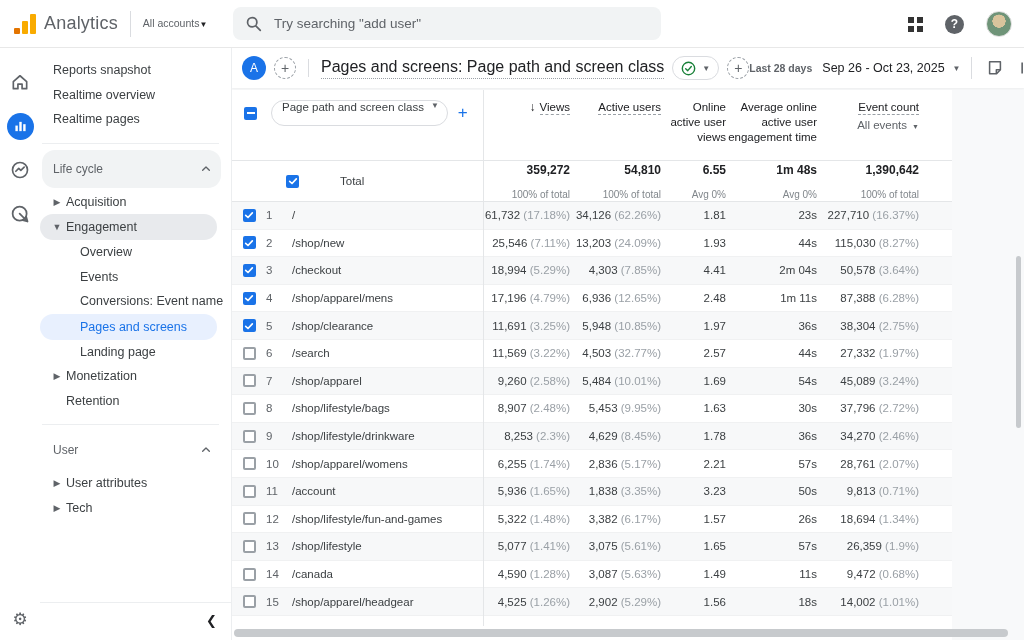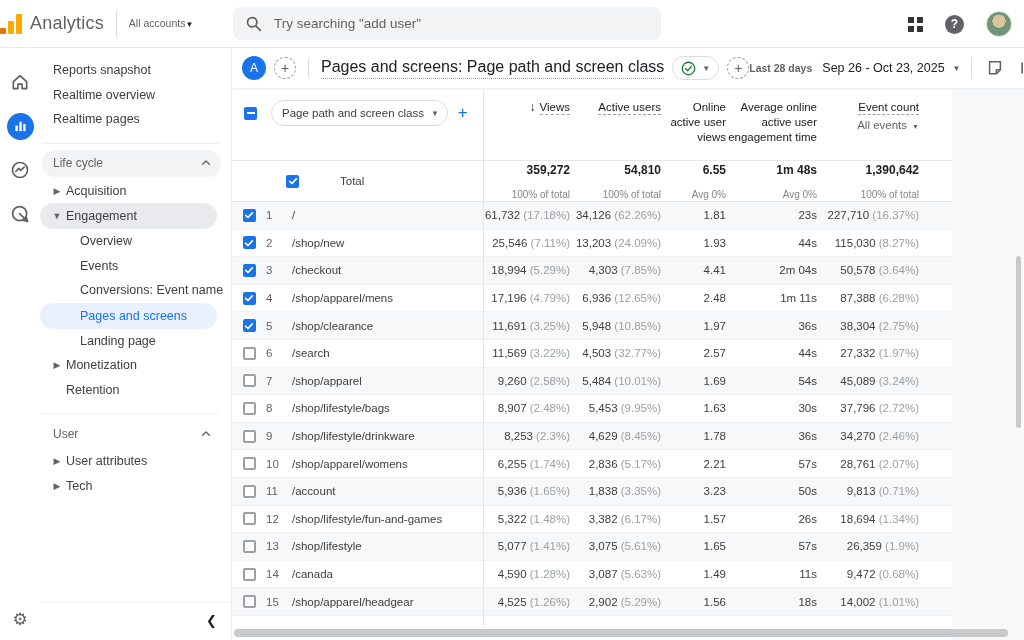--- a/index.html
+++ b/index.html
@@ -2,21 +2,21 @@
 <html><head>
 <meta charset="utf-8">
 <style>
   * { margin:0; padding:0; box-sizing:border-box; }
   html,body { width:1024px; height:640px; }
   body { font-family:"Liberation Sans","DejaVu Sans",sans-serif; background:#fff; color:#3c4043; }
   .app { position:relative; width:1024px; height:640px; overflow:hidden; background:#fff; }
 
   
   .topbar { position:relative; height:48px; background:#fff; border-bottom:1px solid #e8e8e8; display:flex; align-items:center; }
-  .logo-wrap { display:flex; align-items:center; }
+  .logo-wrap { display:flex; align-items:center; padding-left:14px; }
   .ga-logo { display:flex; align-items:flex-end; gap:2px; height:20px; margin-right:8px; }
   .ga-dot { width:6px; height:6px; background:#e37400; border-radius:1px; }
   .ga-bar-m { width:6px; height:13px; background:#f9ab00; border-radius:1px; }
   .ga-bar-t { width:6px; height:20px; background:#f9ab00; border-radius:1px; }
   .brand { font-size:18px; color:#5f6368; letter-spacing:.2px; }
   .tb-sep { width:1px; height:26px; background:#dadce0; margin:0 12px; }
   .account-switch { display:flex; flex-direction:row; line-height:11px; cursor:pointer; }
   .account-switch .lbl { font-size:10.5px; color:#5f6368; }
   .account-switch .car { font-size:8px; color:#202124; margin-top:1px; }
   .searchbar { position:absolute; left:233px; top:7px; width:428px; height:33px; background:#f1f3f4; border-radius:8px; display:flex; align-items:center; padding:0 12px; }
@@ -35,21 +35,21 @@
   
   .sidebar { width:232px; flex:none; display:flex; border-right:1px solid #eceef0; background:#fff; }
   .rail { width:40px; flex:none; display:flex; flex-direction:column; align-items:center; padding-top:12px; position:relative; }
   .rail .ric { width:40px; height:44px; display:flex; align-items:center; justify-content:center; cursor:pointer; }
   .rail-active { width:27px; height:27px; border-radius:50%; background:#1a73e8; display:flex; align-items:center; justify-content:center; }
   .rail .gear { position:absolute; bottom:10px; left:0; width:40px; display:flex; justify-content:center; font-size:17px; color:#5f6368; cursor:pointer; }
   .nav { flex:1; padding-top:10px; font-size:12.5px; color:#3c4043; position:relative; }
   .nv { height:24.5px; display:flex; align-items:center; cursor:pointer; }
   .nv-link { padding-left:13px; }
   .nv-divider { height:12px; border-bottom:1px solid #eceef0; margin:0 12px 6px 2px; cursor:default; }
-  .nv-section { margin:2px 10px 2px 2px; padding:0 10px 0 11px; height:27px; border-radius:13px; background:#f1f3f4; color:#5f6368; font-size:12px; display:flex; align-items:center; justify-content:space-between; }
+  .nv-section { margin:2px 10px 2px 2px; padding:0 10px 0 11px; height:38px; border-radius:13px; background:#f1f3f4; color:#5f6368; font-size:12px; display:flex; align-items:center; justify-content:space-between; }
   .nv-section.plain { background:transparent; }
   .nv-parent { padding-left:8px; }
   .nv-parent .caret { width:18px; font-size:9px; color:#5f6368; text-align:center; flex:none; }
   .nv-child { padding-left:40px; }
   .pill-gray { background:#e8eaed; border-radius:14px; margin-right:14px; height:26px; }
   .pill-blue { background:#e8f0fe; color:#1a73e8; border-radius:14px; margin-right:14px; height:26px; }
   .nav-foot { position:absolute; bottom:0; left:0; right:0; padding:10px 14px 12px 2px; border-top:1px solid #eceef0; display:flex; justify-content:flex-end; }
   .collapse-ic { font-size:13px; color:#202124; font-weight:bold; cursor:pointer; }
 
   
@@ -66,21 +66,21 @@
   .dr-value { font-size:12.5px; color:#202124; white-space:nowrap; cursor:pointer; }
   .dr-caret { font-size:8px; color:#5f6368; margin:0 10px 0 8px; }
   .rb-icons { display:flex; align-items:center; gap:11px; border-left:1px solid #dadce0; padding-left:12px; margin-right:-8px; }
   .rb-icons .ic { width:22px; height:22px; display:flex; align-items:center; justify-content:center; cursor:pointer; flex:none; }
 
   
   .card { position:absolute; top:42px; left:0; width:720px; bottom:0; background:#fff; }
   .col-sep { position:absolute; left:251px; top:0; bottom:14px; width:1px; background:#e4e6e8; }
   .thead { display:flex; align-items:flex-start; padding:10px 32px 6px 0; height:70px; }
   .th-controls { width:251px; flex:none; display:flex; align-items:center; padding-left:12px; }
-  .dim-pill { border:1px solid #dadce0; border-radius:13px; height:26px; display:flex; align-items:center; padding:0 8px 0 10px; margin-left:14px; font-size:11.5px; color:#3c4043; cursor:pointer; white-space:nowrap; }
+  .dim-pill { border:1px solid #dadce0; border-radius:13px; height:26px; display:flex; align-items:flex-start; padding:0 8px 0 10px; margin-left:14px; font-size:11.5px; color:#3c4043; cursor:pointer; white-space:nowrap; }
   .dim-pill .car { font-size:8px; color:#5f6368; margin-left:7px; }
   .add-dim { color:#1a73e8; font-size:17px; margin-left:10px; cursor:pointer; }
   .mh { font-size:11.5px; color:#202124; text-align:right; line-height:15px; }
   .mh .dash { border-bottom:1px dashed #9aa0a6; padding-bottom:1px; }
   .mh .sub { display:block; color:#5f6368; margin-top:3px; }
   .mh .sub .car { font-size:7px; margin-left:5px; }
   .sort-arrow { font-size:12px; color:#202124; margin-right:4px; }
   .c-views { width:87px; flex:none; } .c-active { width:91px; flex:none; }
   .c-online { width:65px; flex:none; } .c-avg { width:91px; flex:none; } .c-event { width:102px; flex:none; }
 

